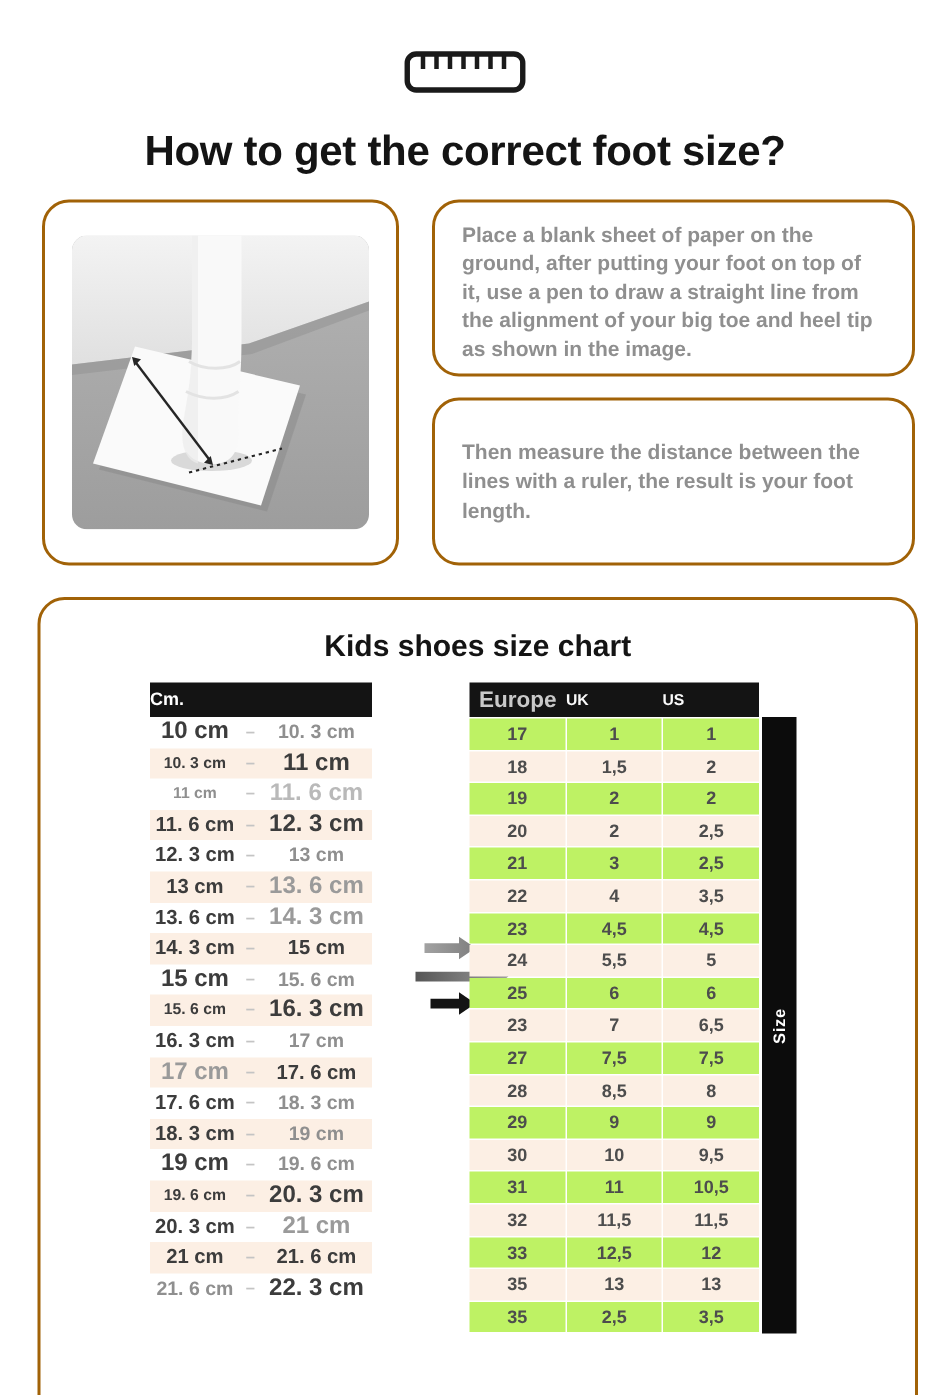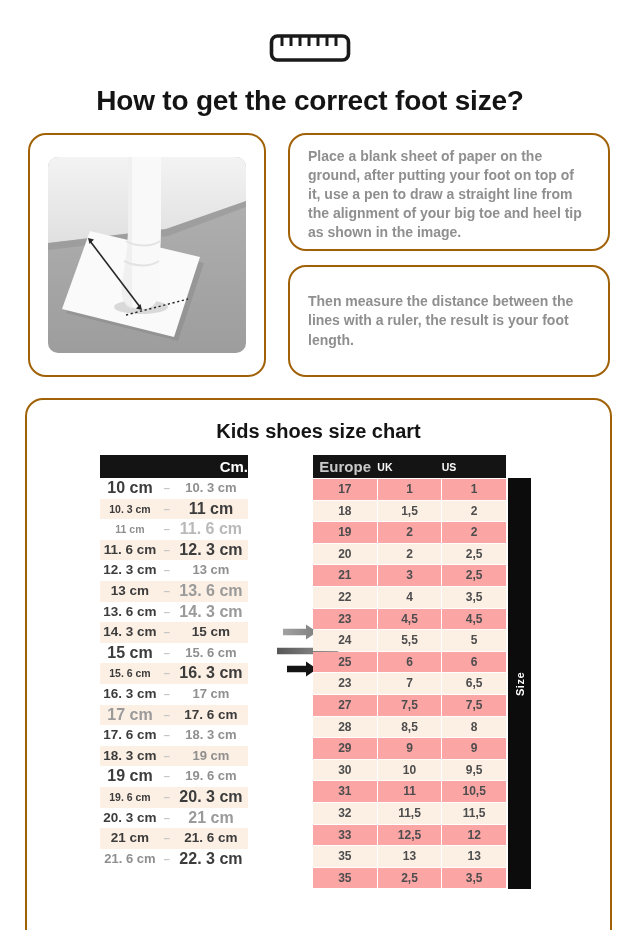--- a/index.html
+++ b/index.html
@@ -20,41 +20,41 @@
   .ibox1{position:absolute;left:288px;top:133px;width:322px;height:118px;padding:12px 18px;}
   .ibox2{position:absolute;left:288px;top:265px;width:322px;height:112px;padding:0 18px;display:flex;align-items:center;}
   .itext{font-size:14px;font-weight:bold;color:#8f8f8f;line-height:1.36;}
   
   .chart-card{position:absolute;left:25px;top:398px;width:587px;height:593px;}
   .chart-title{position:absolute;top:20px;left:0;width:100%;text-align:center;
     font-size:20px;font-weight:bold;color:#141414;}
   
   .cm-table{position:absolute;left:73px;top:55px;width:148px;}
   .tbl-header{height:23px;line-height:23px;background:#141414;color:#fff;
-    text-align:right;font-size:15px;font-weight:bold;}
+    text-align:left;font-size:12px;font-weight:bold;}
   .cm-row{height:20.6px;line-height:20.6px;margin-top:0;display:flex;align-items:center;}
   .row-alt{background:#fcefe4;}
   .cm-from{flex:1.05;text-align:center;white-space:nowrap;}
   .cm-sep{width:14px;text-align:center;color:#c4c4c4;font-size:11px;font-weight:bold;}
   .cm-to{flex:1.3;text-align:center;white-space:nowrap;}
   .dark-lg{font-size:16px;font-weight:bold;color:#3c3c3c;}
   .dark-md{font-size:13.5px;font-weight:bold;color:#3c3c3c;}
   .dark-sm{font-size:10.5px;font-weight:bold;color:#3c3c3c;}
   .gray-lg{font-size:16px;font-weight:bold;color:#9a9a9a;}
   .gray-md{font-size:13px;font-weight:bold;color:#8f8f8f;}
   .gray-sm{font-size:10.5px;font-weight:bold;color:#8f8f8f;}
   .light-lg{font-size:16px;font-weight:bold;color:#b9b9b9;}
   
   .eu-table{position:absolute;left:286px;top:55px;width:193px;}
   .eu-header{height:23px;background:#141414;display:grid;grid-template-columns:1fr 1fr 1fr;align-items:center;}
   .eu-header .h-eu{font-size:15px;font-weight:bold;color:#c9c9c9;text-align:center;}
   .eu-header .h-sm{font-size:10.5px;font-weight:bold;color:#fafafa;text-align:left;}
   .eu-row{display:grid;grid-template-columns:1fr 1fr 1fr;gap:1px;margin-top:1px;}
   .eu-cell{height:20.6px;line-height:20.6px;text-align:center;
-    font-size:12px;font-weight:bold;color:#4d4d4d;background:#fca5a5;}
+    font-size:12px;font-weight:bold;color:#4d4d4d;background:#bef264;}
   .eu-row.alt .eu-cell{background:#fcefe4;}
   
   .size-bar{position:absolute;left:481px;top:78px;width:23px;height:411px;background:#0c0c0c;
     display:flex;align-items:center;justify-content:center;}
   .size-bar span{transform:rotate(-90deg);color:#fff;font-size:11px;font-weight:bold;letter-spacing:.5px;}
   
   .arrows{position:absolute;left:225px;top:222px;}
 </style>
 </head>
 <body>

